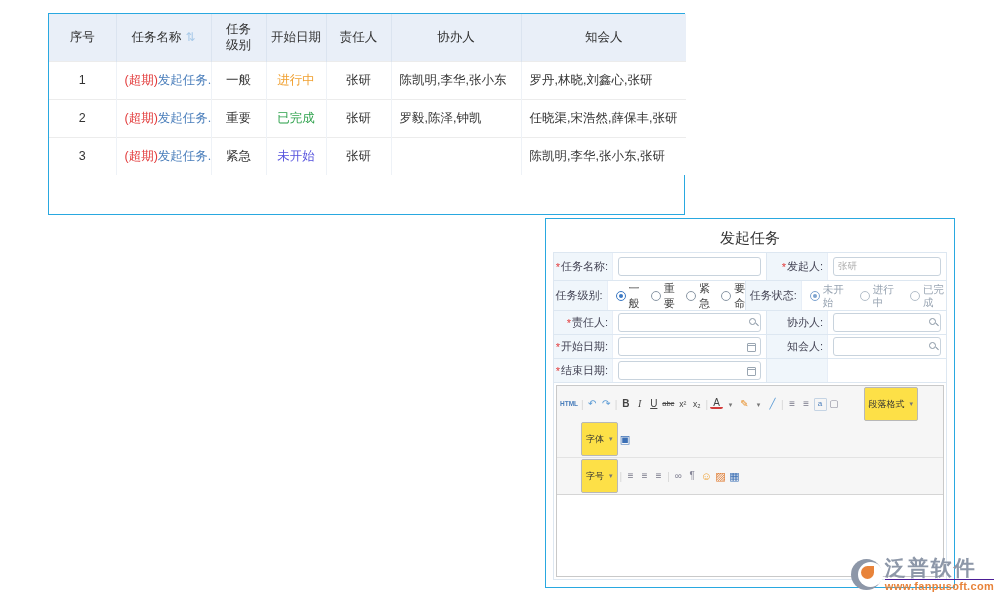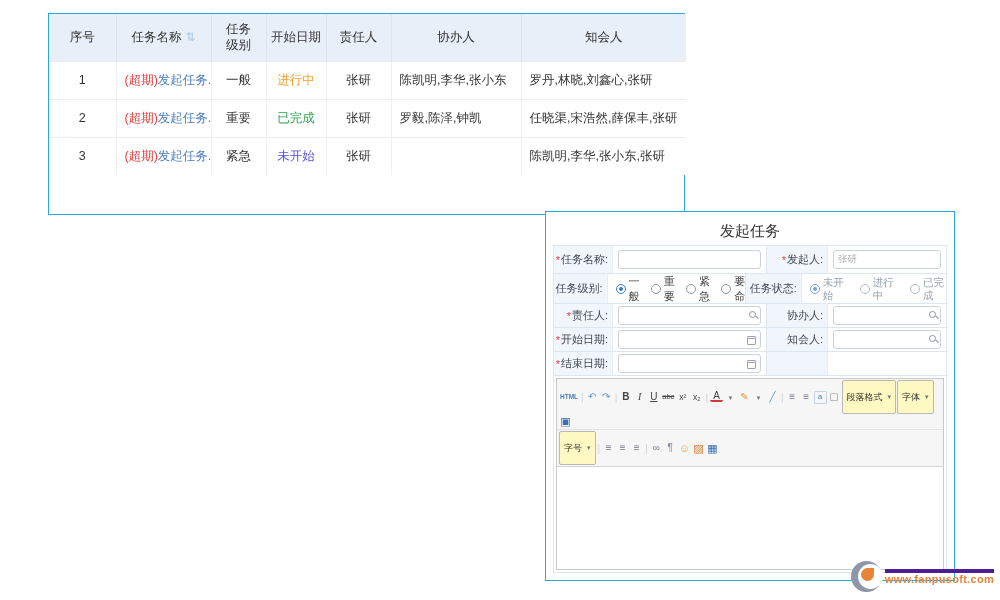--- a/index.html
+++ b/index.html
@@ -33,21 +33,21 @@
   table.monitor td:first-child{ border-left:none; }
   .th-wrap{ display:inline-block; width:2.2em; line-height:1.3; }
   .c-center{ text-align:center; }
   .c-left{ text-align:left; padding-left:8px !important; }
   .overdue{ color:#e23b3b; }
   .task-link{ color:#4a7ebb; cursor:pointer; }
   .sort-ico{ color:#a7c9e8; font-size:12px; margin-left:4px; }
 
   
   .form-panel{
-    position:absolute; left:545px; top:211px; width:410px; height:370px;
+    position:absolute; left:545px; top:218px; width:410px; height:370px;
     border:1px solid #29a8e0; background:#fff;
   }
   .form-title{ height:33px; line-height:37px; text-align:center; font-size:15px; color:#333; }
   .form-grid{
     position:absolute; left:7px; right:7px; top:33px; bottom:7px;
     border:1px solid #dde7f1; display:flex; flex-direction:column;
   }
   .frow{ display:flex; border-bottom:1px solid #dde7f1; }
   .frow:last-child{ border-bottom:none; flex:1; }
   .r1{ height:28px; } .r2{ height:30px; } .r3{ height:24px; } .r4{ height:24px; } .r5{ height:24px; }
@@ -100,22 +100,22 @@
     padding:1px 2px; gap:1px; font-size:10px; color:#556;
   }
   .toolbar.row1{ border-bottom:1px solid #e3e3e3; }
   .toolbar.row2{ border-bottom:1px solid #d5d5d5; }
   .tb{
     display:inline-flex; align-items:center; justify-content:center;
     min-width:13px; height:13px; padding:0 1px; cursor:pointer; border-radius:2px; line-height:1;
   }
   .tb-sep{ color:#d5d5d5; font-size:10px; margin:0 1px; }
   .tb-sel{
-    height:14px; border:1px solid #b8b8b8; background:#fef9c3; border-radius:2px;
-    display:inline-flex; align-items:center; gap:5px; padding:16px 4px; font-size:9px; color:#333; cursor:pointer;
+    height:14px; border:1px solid #b8b8b8; background:#fde047; border-radius:2px;
+    display:inline-flex; align-items:center; gap:5px; padding:16px 4px; font-size:9px; color:#333; cursor:pointer;margin-left:22px;
   }
   .g-src{ font-size:6.5px; color:#4a7ebb; font-weight:bold; }
   .g-blue{ color:#5b9bd5; }
   .g-bold{ font-weight:bold; color:#444; }
   .g-italic{ font-style:italic; font-family:"Liberation Serif",serif; color:#444; }
   .g-under{ text-decoration:underline; color:#444; }
   .g-strike{ text-decoration:line-through; font-size:7.5px; color:#444; }
   .g-script{ font-size:8.5px; color:#444; }
   .g-fontcolor{ color:#444; border-bottom:2px solid #d23b3b; height:10px; }
   .g-highlight{ color:#e8912d; }
@@ -132,21 +132,21 @@
   .g-media{ color:#3b6fb5; font-size:11px; }
   .editor-body{ flex:1; background:#fff; }
 
   
   .watermark{ position:absolute; right:6px; bottom:8px; display:flex; align-items:center; z-index:9; }
   .wm-icon{ width:31px; height:31px; border-radius:50%; background:#8d97a8; position:relative; margin-right:3px; flex:none; }
   .wm-icon::before{ content:""; position:absolute; left:7px; top:3px; width:25px; height:25px; border-radius:50%; background:#fff; }
   .wm-icon::after{ content:""; position:absolute; left:10px; top:7px; width:13px; height:13px; border-radius:50% 0 50% 50%; background:#e8833a; }
   .wm-text{ display:flex; flex-direction:column; }
   .wm-brand{ font-size:21px; font-weight:bold; color:#8d97a8; letter-spacing:2px; line-height:1.05; }
-  .wm-url{ font-size:11px; font-weight:bold; color:#e8833a; letter-spacing:0.3px; border-top:4px solid #4c1d95; }
+  .wm-url{ font-size:11px; font-weight:bold; color:#e8833a; letter-spacing:0.3px; border-top:1px solid #4c1d95; }
 </style>
 </head>
 <body>
 
 <div class="monitor-panel">
   <table class="monitor">
     <colgroup>
       <col style="width:67px">
         <col style="width:95px">
         <col style="width:55px">
@@ -368,15 +368,16 @@
         <div class="editor-body"></div>
       </div>
     </div>
 
   </div>
 </div>
 
 <div class="watermark">
   <span class="wm-icon"></span>
   <span class="wm-text">
+    <span class="wm-brand">泛普软件</span>
     <span class="wm-url">www.fanpusoft.com</span>
   </span>
 </div>
 
 </body></html>

